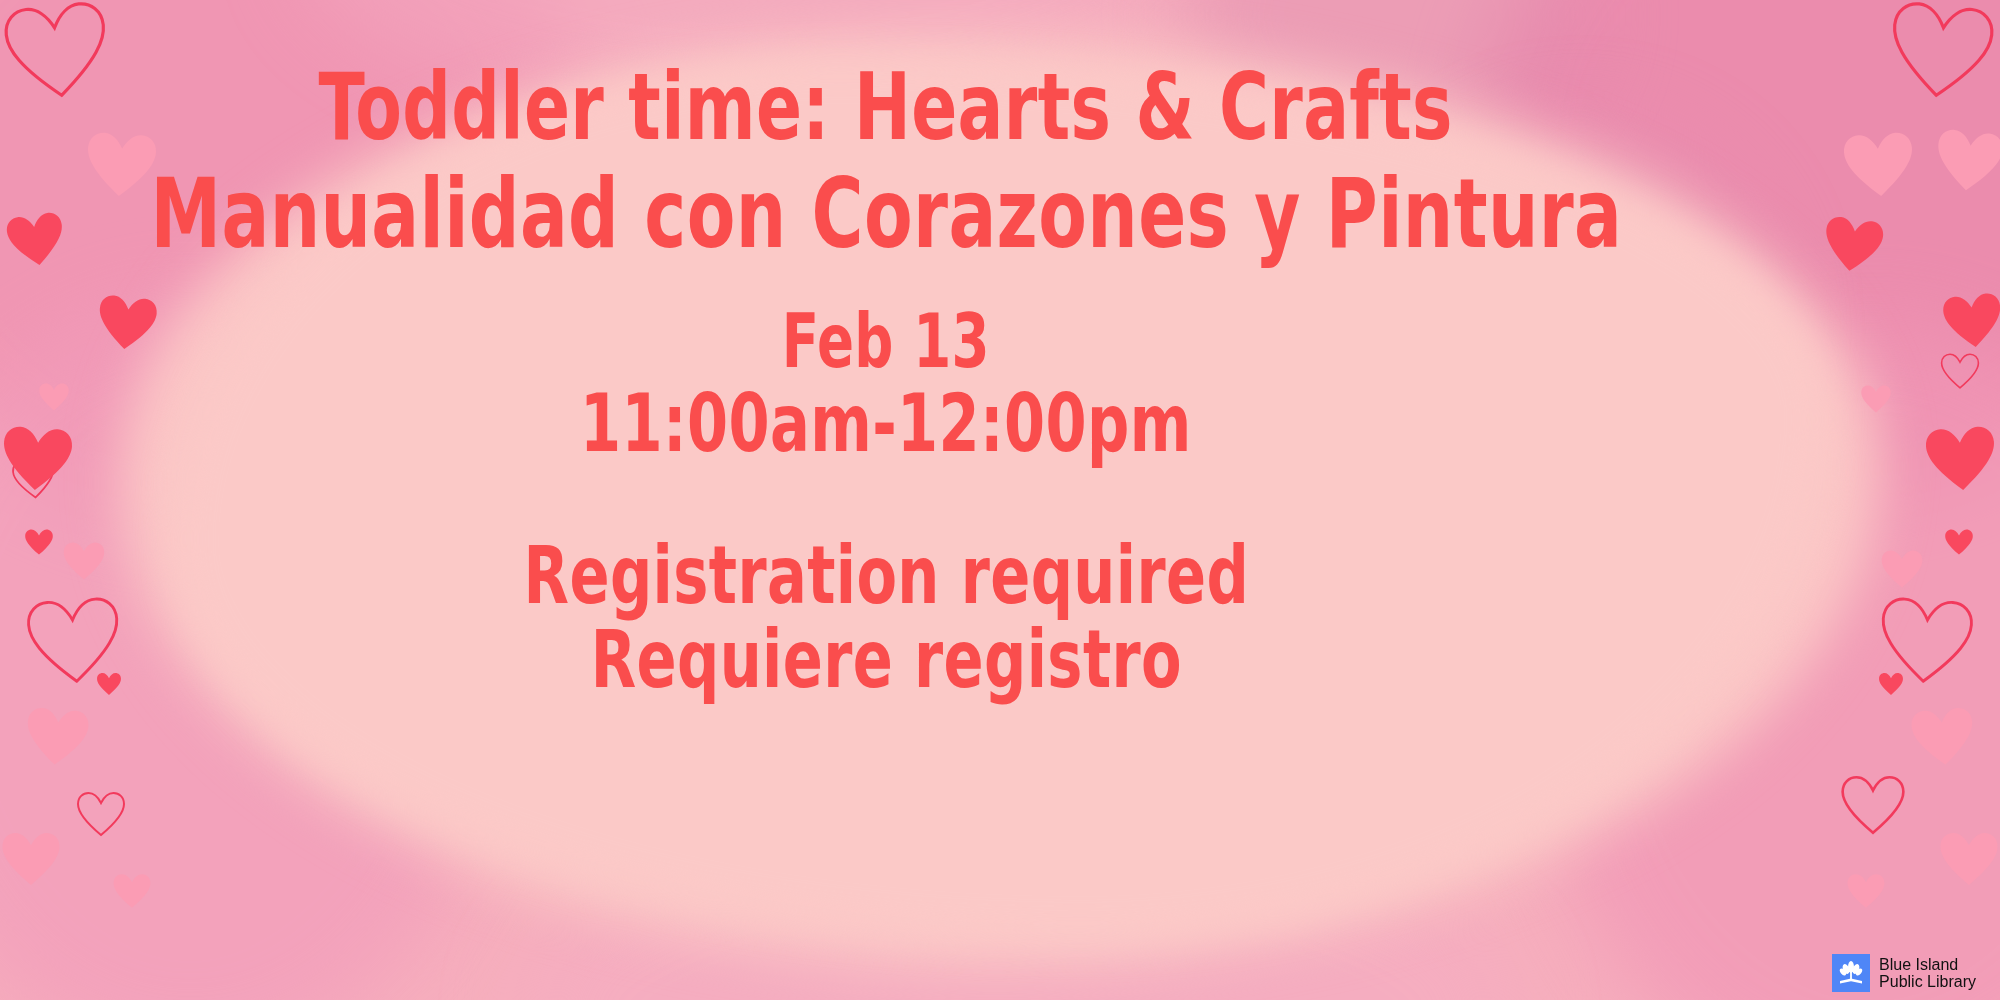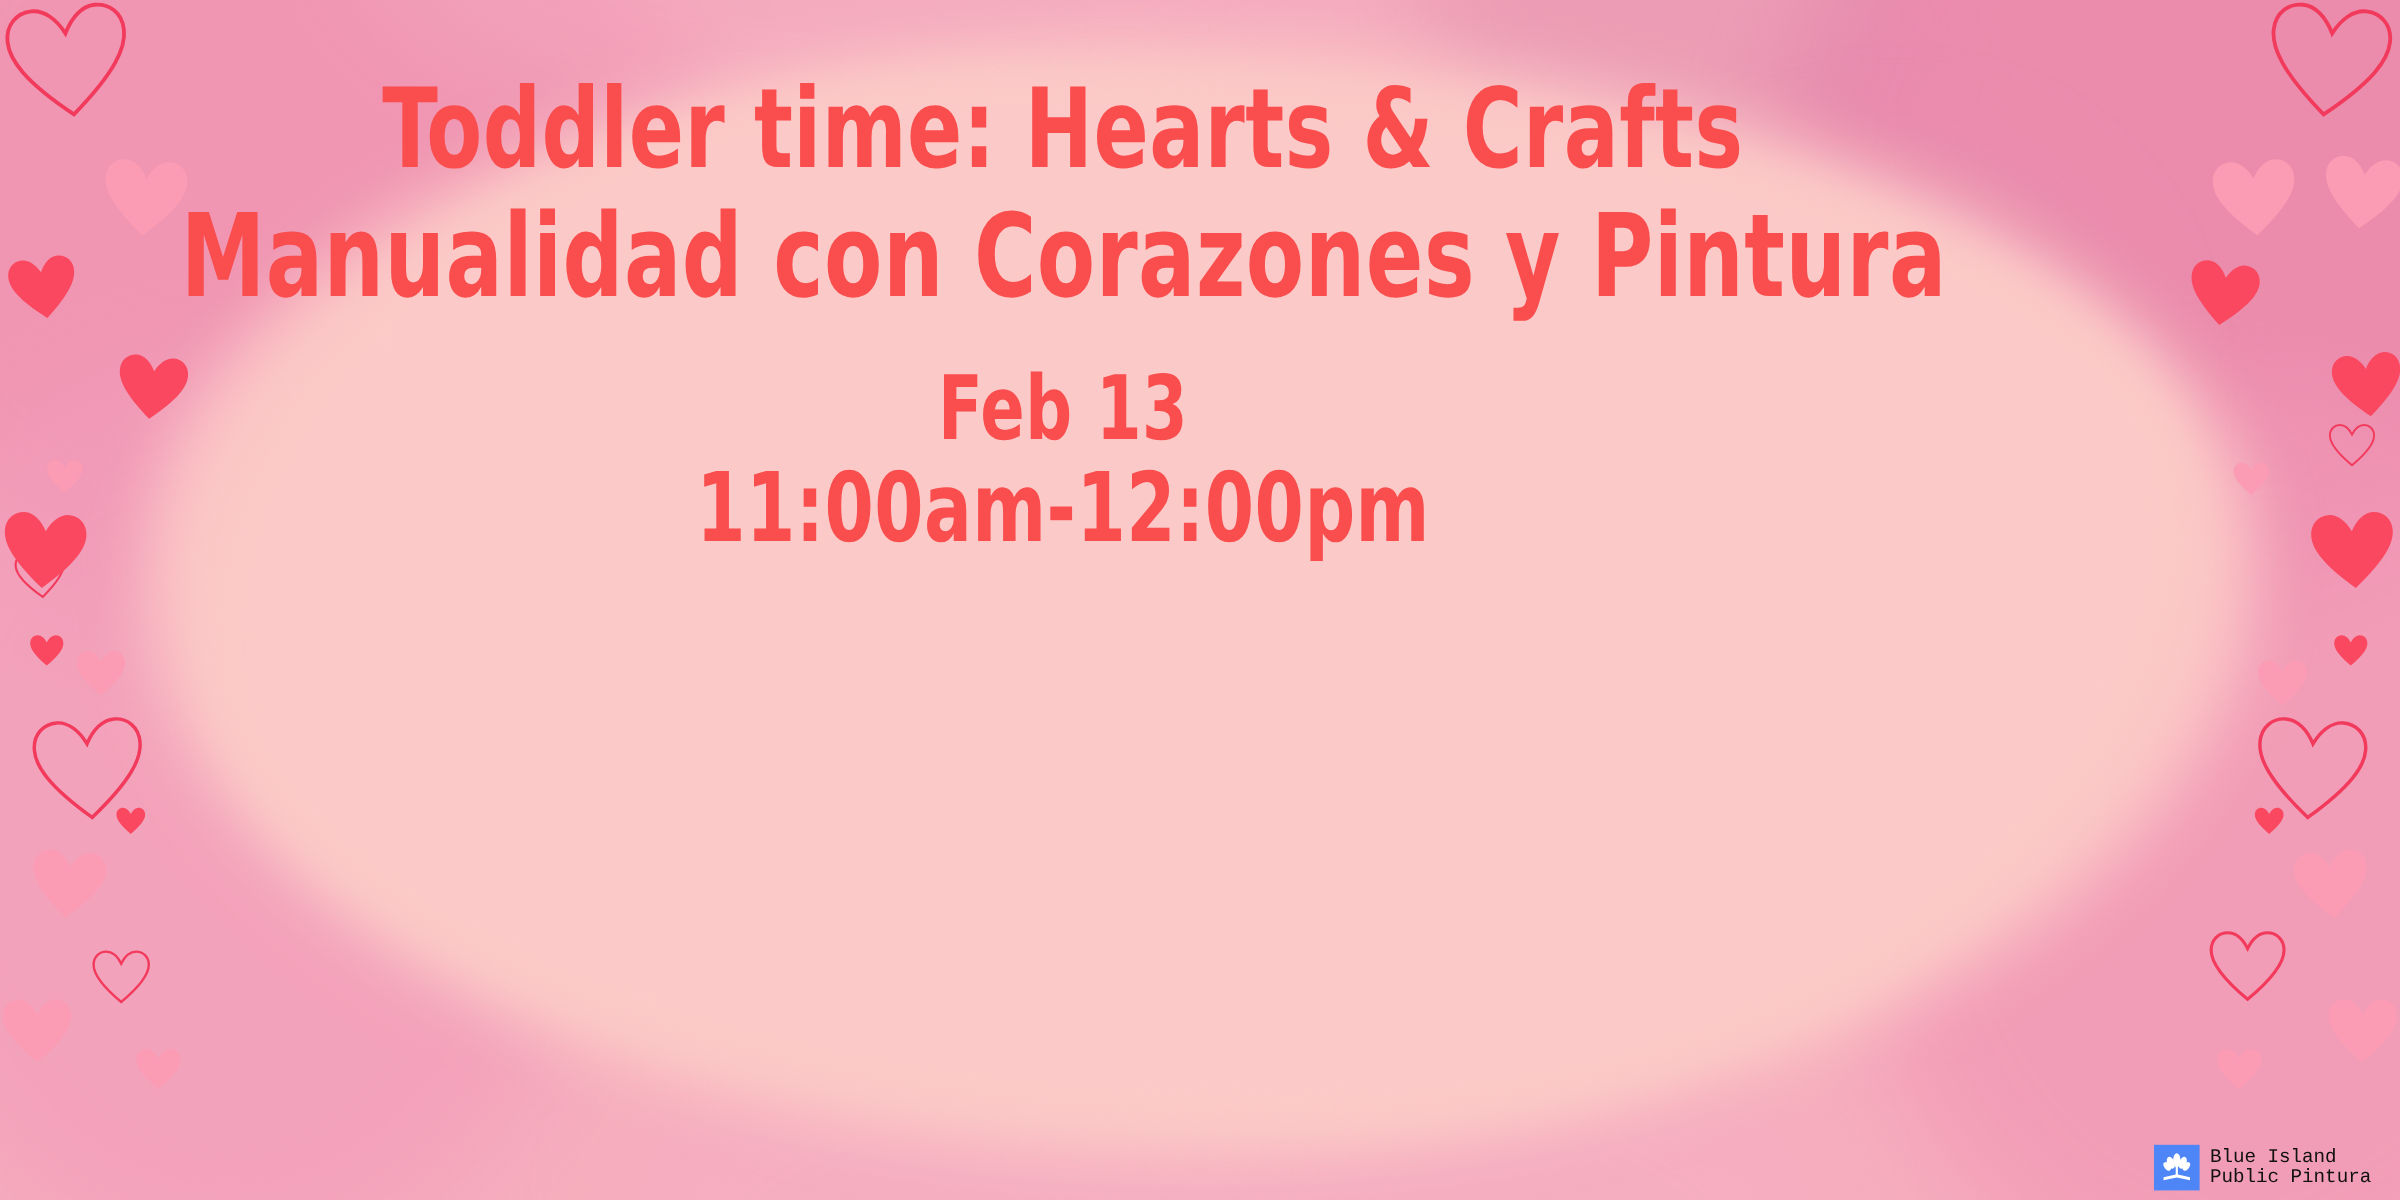--- a/index.html
+++ b/index.html
@@ -71,21 +71,21 @@
   }
   .logo-mark{
     width:38px;height:38px;background:#4f86f7;
     display:flex;align-items:center;justify-content:center;flex:0 0 auto;
   }
   .logo-text{
     color:#111;font-size:16px;line-height:1.08;
     font-family:"Liberation Sans",sans-serif;
     text-align:left;white-space:nowrap;
   }
-  .logo-text div{display:block;font-family:Liberation Mono, monospace;}
+  .logo-text div{display:block;}
 </style>
 </head>
 <body>
 
 <div id="flyer">
 
   <div>
     <div class="wash" style="left:-160px;top:-180px;width:760px;height:700px;background:#ef8fb0;opacity:.75;"></div>
     <div class="wash" style="left:-120px;top:300px;width:620px;height:760px;background:#f29dbb;opacity:.7;"></div>
     <div class="wash" style="left:1480px;top:-200px;width:720px;height:700px;background:#e87fa8;opacity:.72;"></div>
@@ -260,36 +260,40 @@
 
   <div class="content">
     <div class="hand title1">Toddler time: Hearts &amp; Crafts</div>
     <div class="hand title2">Manualidad con Corazones y Pintura</div>
 
     <div class="datewrap">
       <div class="hand dateline">Feb 13</div>
       <div class="hand timeline">11:00am-12:00pm</div>
     </div>
 
+    <div class="regwrap">
+      <div class="hand reg1">Registration required</div>
+      <div class="hand reg2">Requiere registro</div>
+    </div>
 
   </div>
 
   <div class="logo">
     <div class="logo-mark">
       <svg viewBox="0 0 32 32" width="32" height="32" aria-hidden="true">
         <g fill="#ffffff">
           <ellipse cx="16" cy="10" rx="3" ry="6"></ellipse>
           <ellipse cx="11" cy="12" rx="3" ry="5.2" transform="rotate(-22 11 12)"></ellipse>
           <ellipse cx="21" cy="12" rx="3" ry="5.2" transform="rotate(22 21 12)"></ellipse>
           <ellipse cx="8" cy="15" rx="2.4" ry="4" transform="rotate(-38 8 15)"></ellipse>
           <ellipse cx="24" cy="15" rx="2.4" ry="4" transform="rotate(38 24 15)"></ellipse>
           <rect x="15.1" y="12" width="1.8" height="11"></rect>
           <path d="M5 24 L16 21.5 L27 24 L27 26.5 L16 24.2 L5 26.5 Z"></path>
         </g>
       </svg>
     </div>
     <div class="logo-text">
       <div>Blue Island</div>
-      <div>Public Pintura</div>
+      <div>Public Library</div>
     </div>
   </div>
 
 </div>
 
 </body></html>

